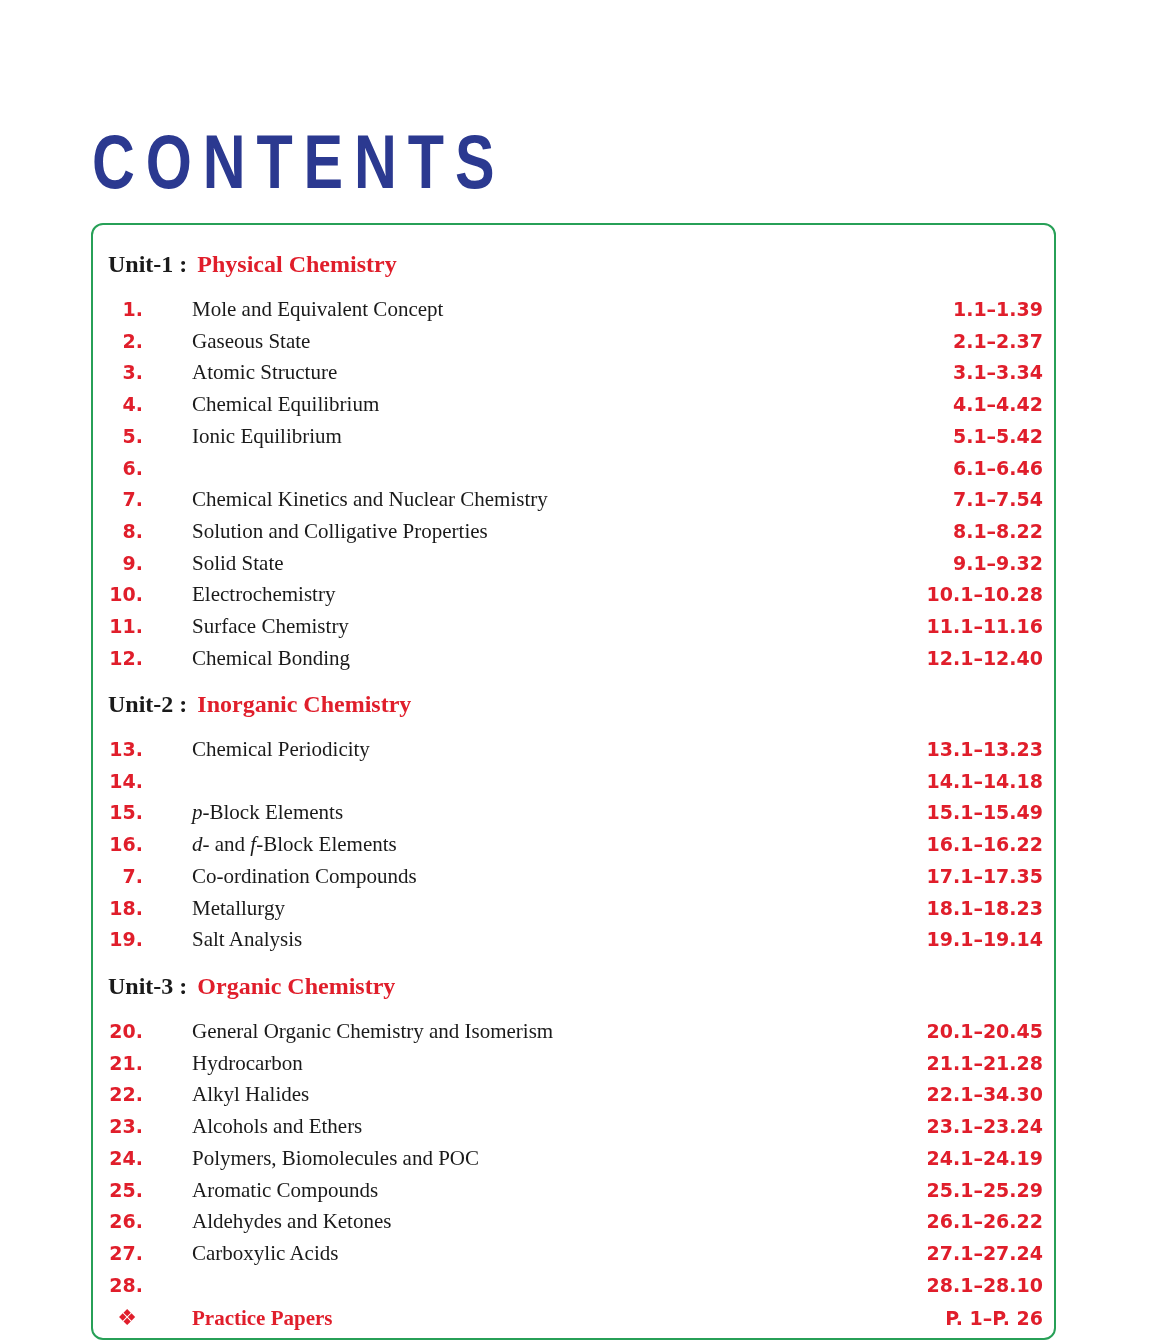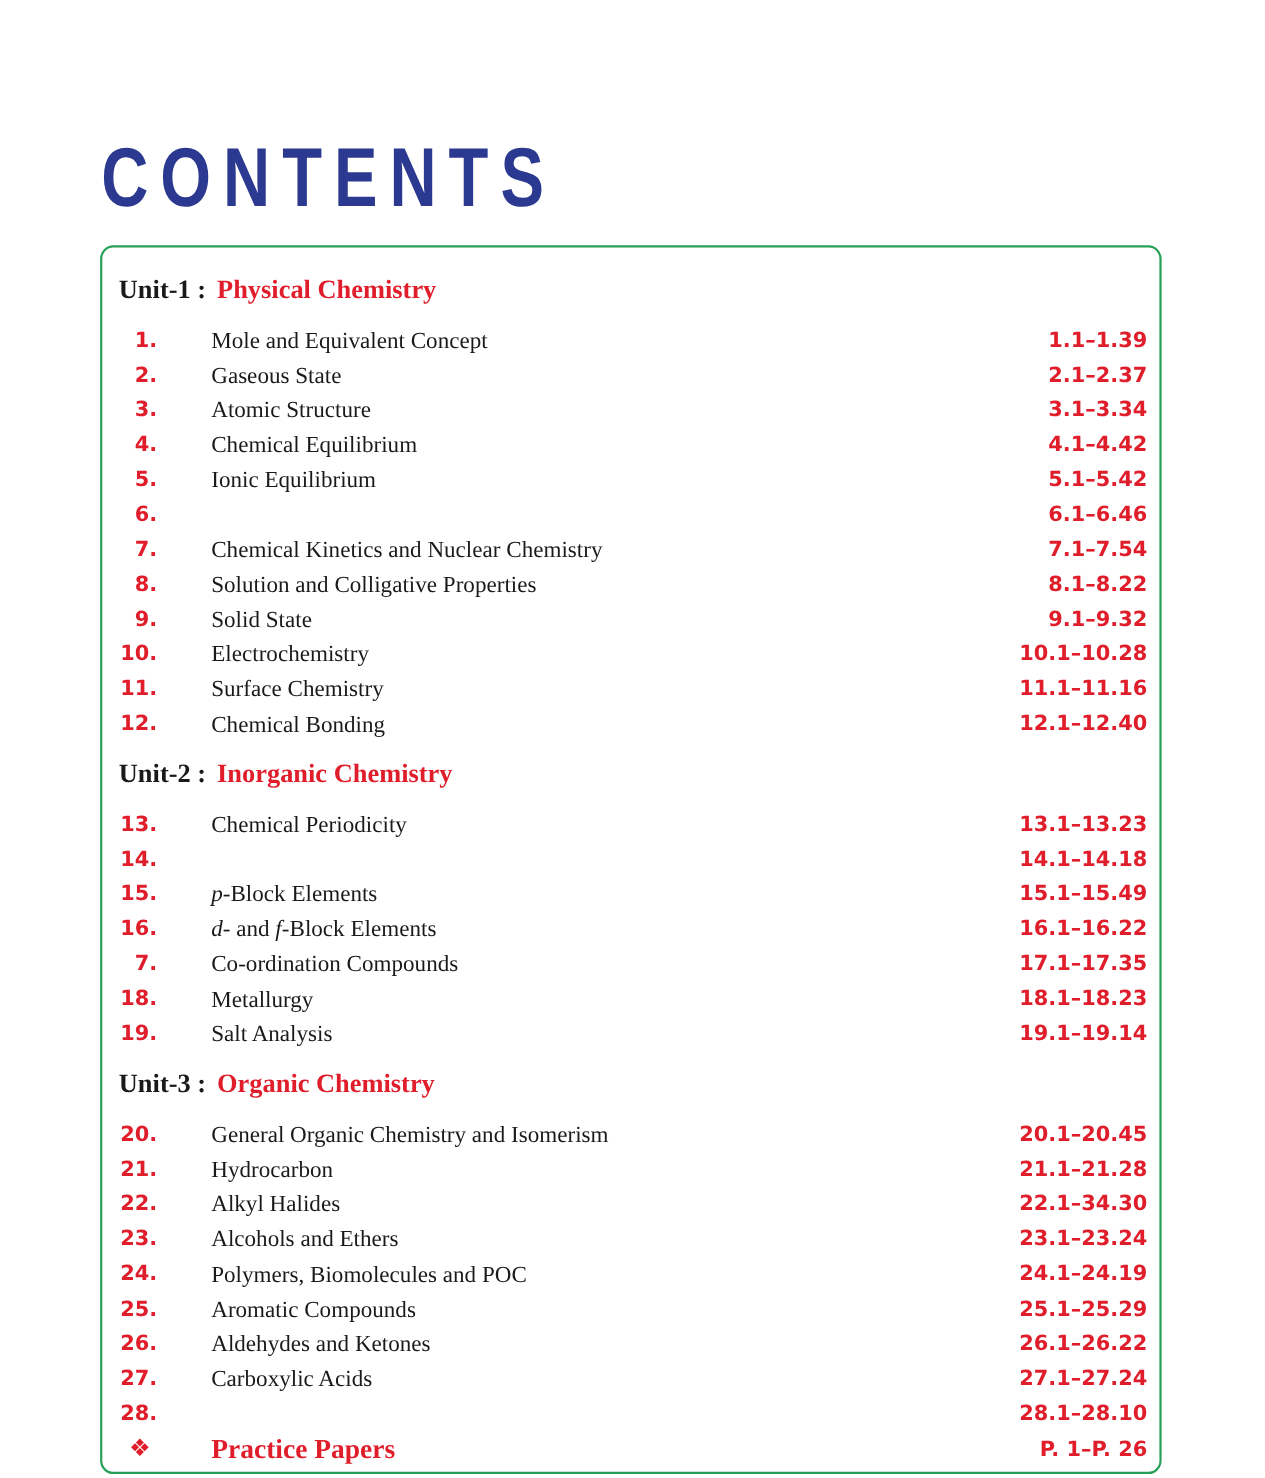--- a/index.html
+++ b/index.html
@@ -36,21 +36,21 @@
     position: absolute; left: 174px; top: 0;
     font-family: "Liberation Serif", serif;
     font-size: 21px; line-height: 30px; color: #1a1a1a; white-space: nowrap; margin-left: 18px;
   }
   .ttl i { font-style: italic; }
   .pg {
     position: absolute; right: 107px; top: 0;
     font-family: "DejaVu Sans", sans-serif; font-weight: bold;
     font-size: 19px; line-height: 30px; color: #e01e2b; white-space: nowrap;
   }
-  .pp .ttl { font-weight: bold; color: #e01e2b; font-size: 25px; }
+  .pp .ttl { font-weight: bold; color: #e01e2b; font-size: 21px; }
   .pp .num { font-size: 22px; right: 1013px; }
 </style>
 </head>
 <body>
 
 <div class="title">CONTENTS</div>
 <div class="box"></div>
 
 <div id="toc">
     <div class="unit" style="top: 246px;"><span class="lbl">Unit-1 :</span><span class="name">Physical Chemistry</span></div>

